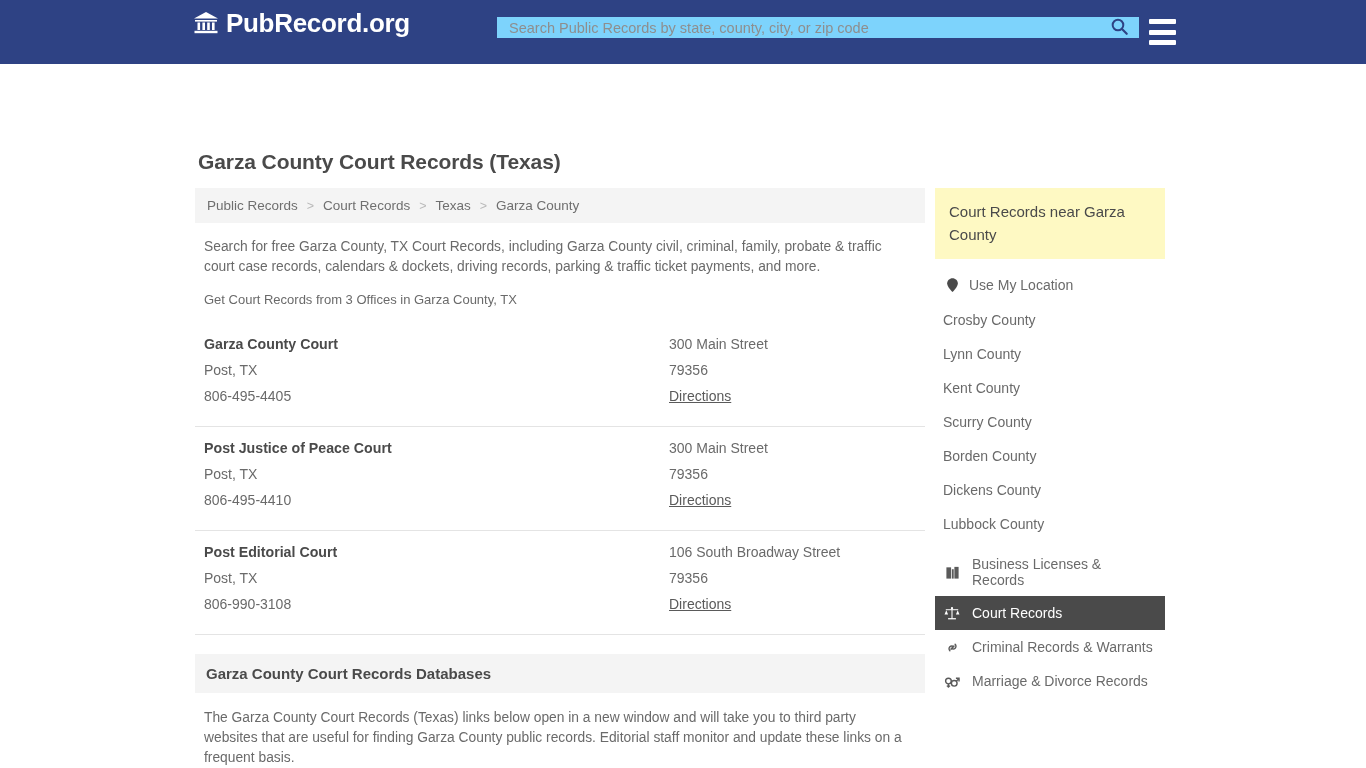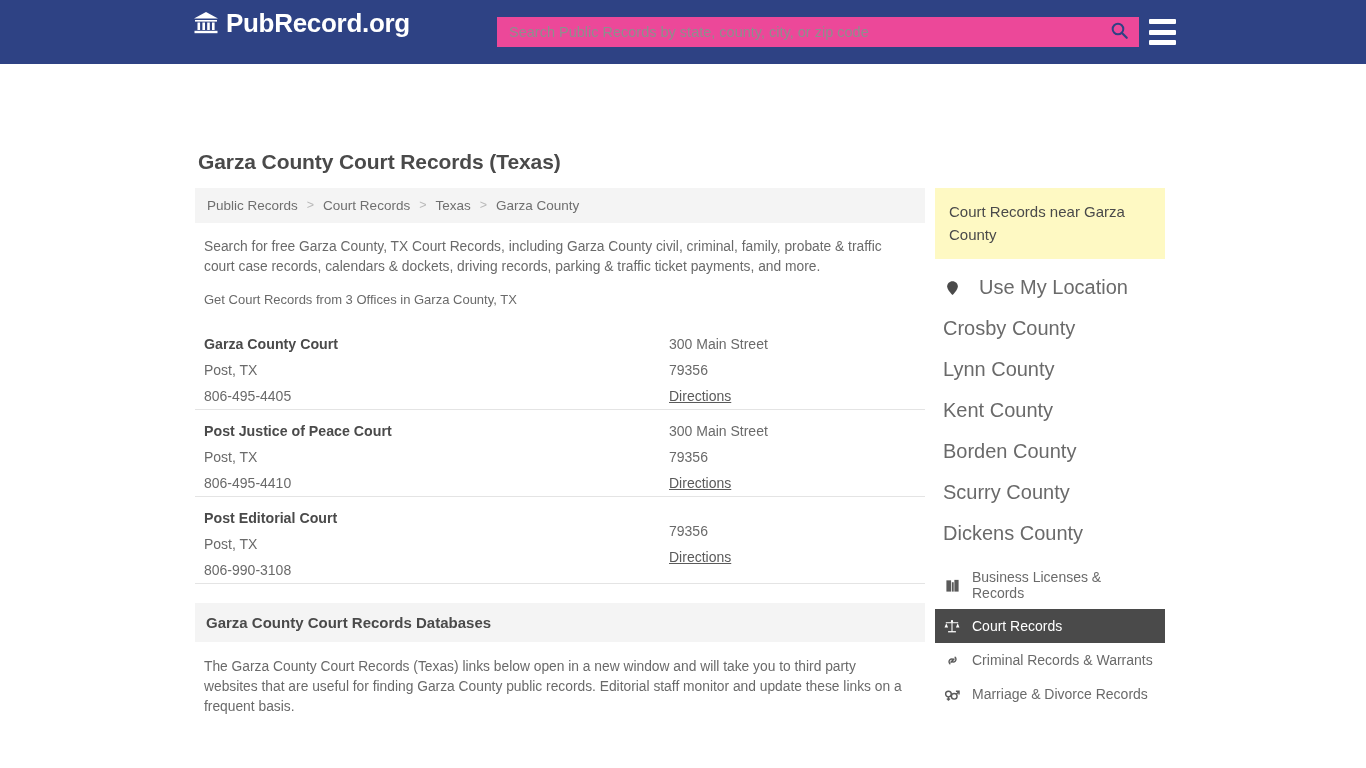--- a/index.html
+++ b/index.html
@@ -38,22 +38,22 @@
     letter-spacing: -0.3px;
     line-height: 1;
     white-space: nowrap;
   }
 
   .search-wrap {
     position: absolute;
     left: 497px;
     top: 17px;
     width: 642px;
-    height: 30px;
-    background: #ec4899;
+    height: 21px;
+    background: #7dd3fc;
     display: flex;
     align-items: center;
   }
   .search-input {
     flex: 1;
     border: none;
     outline: none;
     height: 100%;
     padding: 0 10px 0 12px;
     font-family: "Liberation Sans", sans-serif;
@@ -106,21 +106,21 @@
     top: 124px;
     width: 230px;
   }
 
   
   .breadcrumb {
     background: #f4f4f4;
     padding: 10px 10px 10px 10px;
     font-size: 13.5px;
     display: flex;
-    align-items: flex-start;
+    align-items: center;
     flex-wrap: wrap;
     gap: 0;
   }
   .breadcrumb a {
     color: #6f6f6f;
     text-decoration: none;
     padding: 0 2px;
   }
   .crumb-sep { color: #b9b9b9; padding: 0 7px; font-size: 12.5px; }
 
@@ -145,23 +145,22 @@
   .section-note {
     padding: 15px 9px 0 9px;
     font-size: 13px;
     color: #6a6a6a;
   }
 
   
   .offices { margin-top: 16px; }
   .office-row {
     display: flex;
-    padding: 8px 9px 0 9px;
+    padding: 8px 9px 17px 9px;
     border-bottom: 1px solid #e4e4e4;
-    align-items: center;
   }
   .office-row:last-child { border-bottom: 1px solid #e4e4e4; }
   .office-left { width: 465px; }
   .office-right { flex: 1; }
   .office-name {
     font-size: 14.2px;
     font-weight: bold;
     color: #4a4a4a;
     line-height: 26px;
   }
@@ -194,23 +193,23 @@
     padding: 12px 14px 13px 14px;
     font-size: 15px;
     font-weight: normal;
     color: #4a4a4a;
     line-height: 23px;
   }
   .side-list { padding-top: 8px; }
   .side-link {
     display: flex;
     align-items: center;
-    gap: 18px;
+    gap: 8px;
     padding: 9px 8px 9px 8px;
-    font-size: 20px;
+    font-size: 14px;
     color: #6a6a6a;
     text-decoration: none;
     cursor: pointer;
   }
   .side-head-2 {
     background: #f4f4f4;
     padding: 12px 14px 13px 14px;
     font-size: 15px;
     font-weight: bold;
     color: #4a4a4a;
@@ -326,20 +325,21 @@
         </div>
       </div>
 
       <div class="office-row">
         <div class="office-left">
           <div class="office-name">Post Editorial Court</div>
           <div class="office-line">Post, TX</div>
           <div class="office-line">806-990-3108</div>
         </div>
         <div class="office-right">
+          <div class="office-line">106 South Broadway Street</div>
           <div class="office-line">79356</div>
           <a class="office-dir" href="#">Directions</a>
         </div>
       </div>
 
     </div>
 
     <div class="section-bar">Garza County Court Records Databases</div>
     <p class="db-note">The Garza County Court Records (Texas) links below open in a new window and will take you to third party websites that are useful for finding Garza County public records. Editorial staff monitor and update these links on a frequent basis.</p>
 
@@ -363,27 +363,30 @@
       <a class="side-link" href="#">
         <span>Crosby County</span>
       </a>
       <a class="side-link" href="#">
         <span>Lynn County</span>
       </a>
       <a class="side-link" href="#">
         <span>Kent County</span>
       </a>
       <a class="side-link" href="#">
+        <span>Scurry County</span>
+      </a>
+      <a class="side-link" href="#">
         <span>Borden County</span>
       </a>
       <a class="side-link" href="#">
-        <span>Scurry County</span>
-      </a>
-      <a class="side-link" href="#">
         <span>Dickens County</span>
+      </a>
+      <a class="side-link" href="#">
+        <span>Lubbock County</span>
       </a>
     </div>
 
 
     <div class="rec-list">
 
       <a class="rec-link" href="#">
         <span class="rec-ico">
           <svg viewBox="0 0 16 16" width="15" height="15" aria-hidden="true">
             <rect x="1.5" y="2.5" width="5" height="12" fill="#5a5a5a"></rect>

